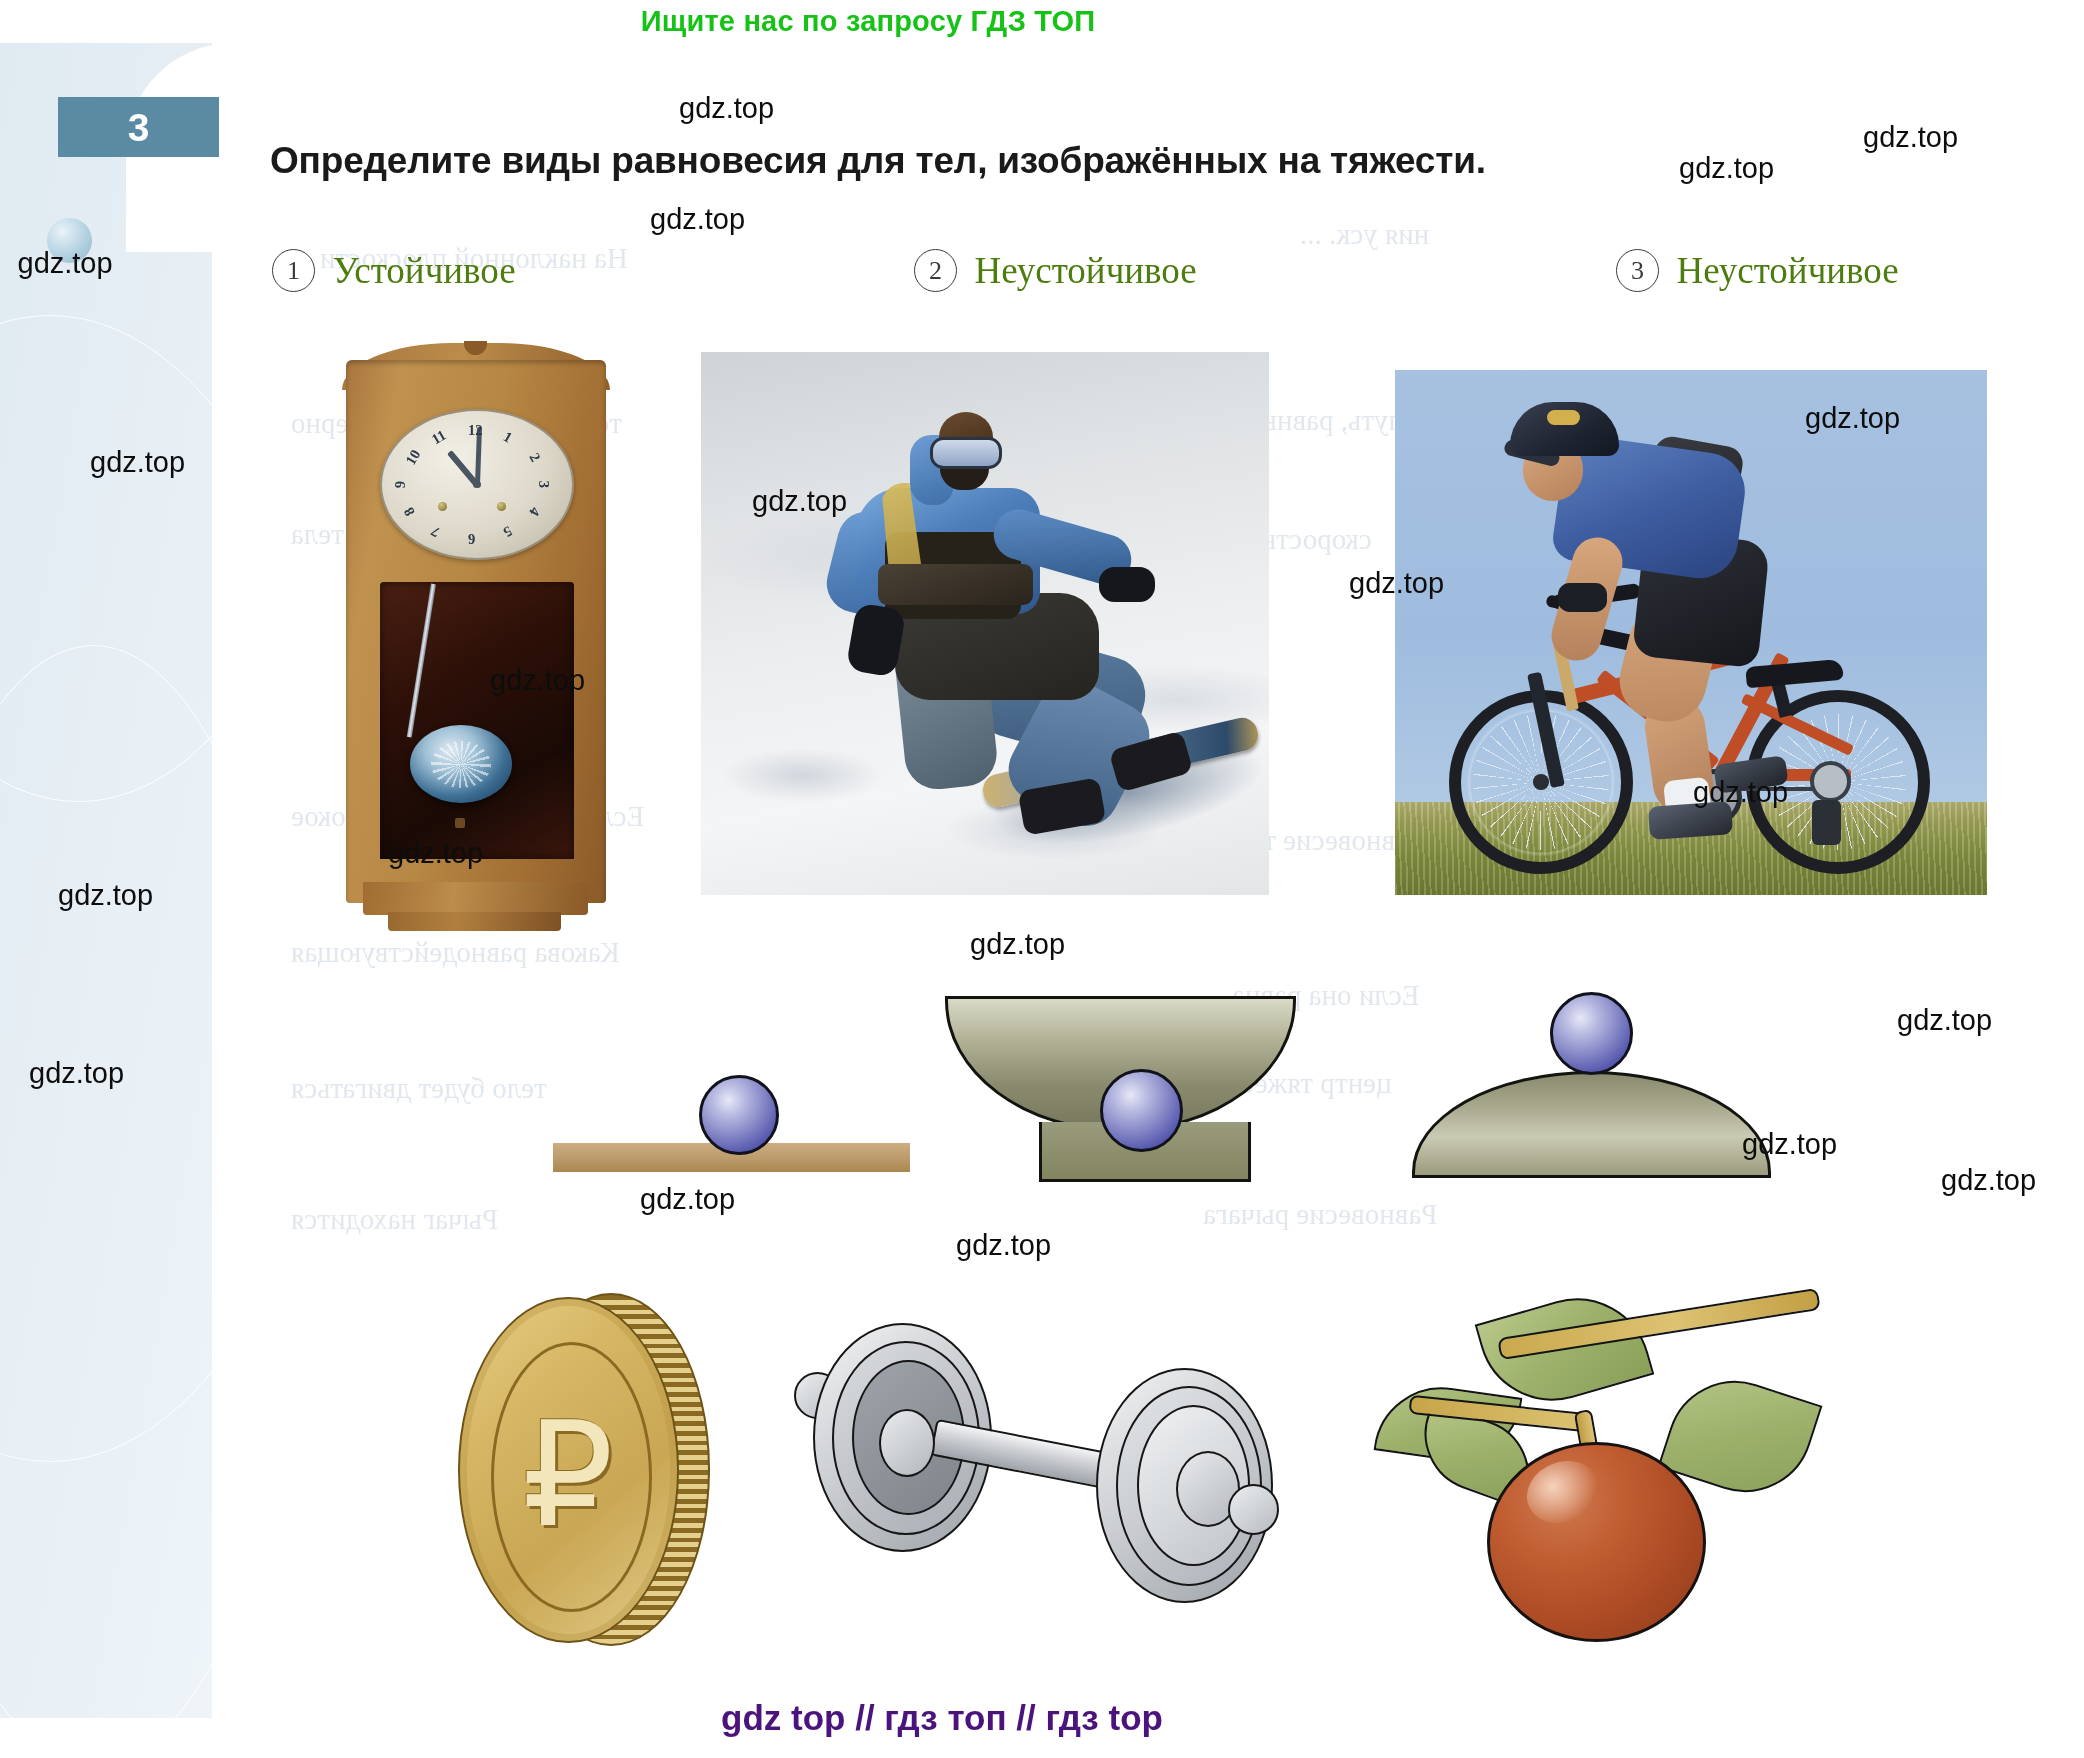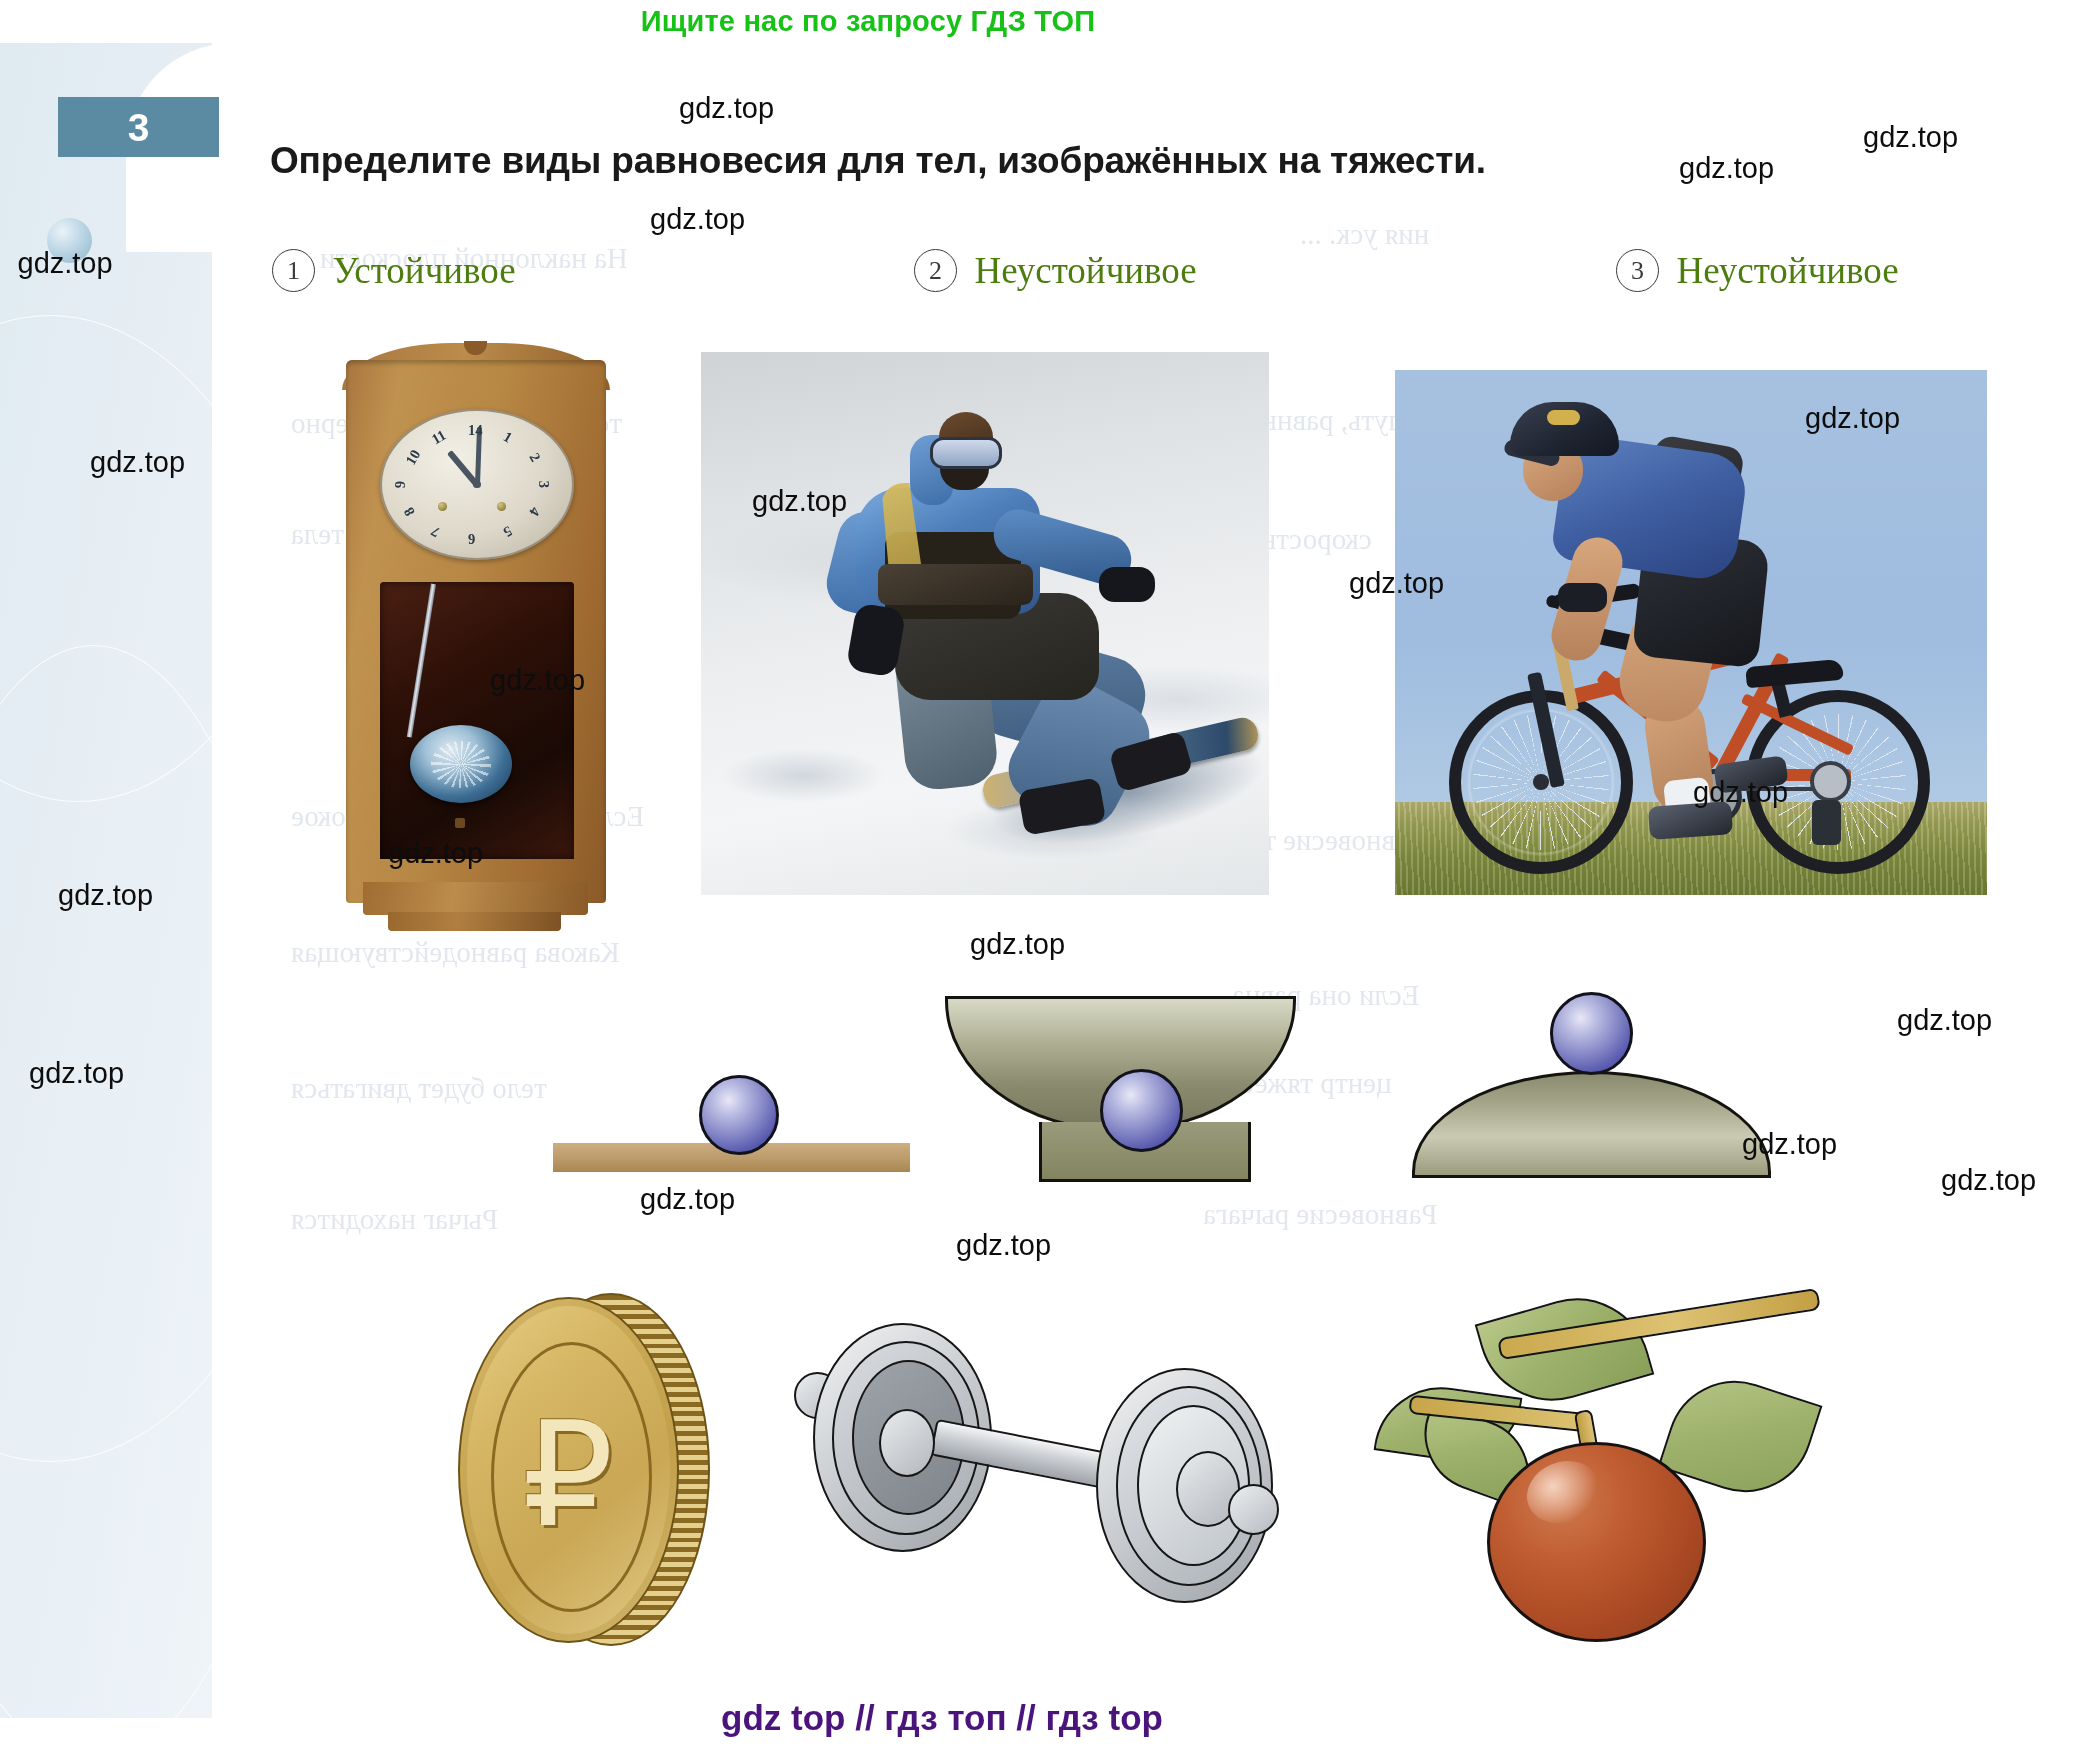--- a/index.html
+++ b/index.html
@@ -377,21 +377,21 @@
 
   <div class="fig" id="clock">
     <div class="clock-crown"></div>
     <div class="clock-body"></div>
     <div class="clock-face" id="clock-face">
       <div class="clock-hand" style="left:50%;bottom:50%;width:5.8px;height:43px;margin-left:-2.9px;transform:rotate(-40deg);"></div>
       <div class="clock-hand" style="left:50%;bottom:50%;width:4.9px;height:58px;margin-left:-2.4px;transform:rotate(2deg);"></div>
       <div class="clock-hub"></div>
       <div class="clock-screw" style="left:56px;top:91px;"></div>
       <div class="clock-screw" style="left:115px;top:91px;"></div>
-    <div class="num" style="left: 86px; top: 10.7px; transform: rotate(0deg);">14</div>
+    <div class="num" style="left: 86px; top: 10.7px; transform: rotate(0deg);">12</div>
         <div class="num" style="left: 122px; top: 18px; transform: rotate(30deg);">1</div>
         <div class="num" style="left: 149px; top: 38px; transform: rotate(60deg);">2</div>
         <div class="num" style="left: 158px; top: 65px; transform: rotate(90deg);">3</div>
         <div class="num" style="left: 149px; top: 92px; transform: rotate(120deg);">4</div>
         <div class="num" style="left: 122px; top: 112px; transform: rotate(150deg);">5</div>
         <div class="num" style="left: 86px; top: 119px; transform: rotate(180deg);">6</div>
         <div class="num" style="left: 50px; top: 112px; transform: rotate(210deg);">7</div>
         <div class="num" style="left: 24px; top: 92px; transform: rotate(240deg);">8</div>
         <div class="num" style="left: 14.6px; top: 65px; transform: rotate(270deg);">9</div>
         <div class="num" style="left: 24px; top: 38px; transform: rotate(300deg);">10</div>

